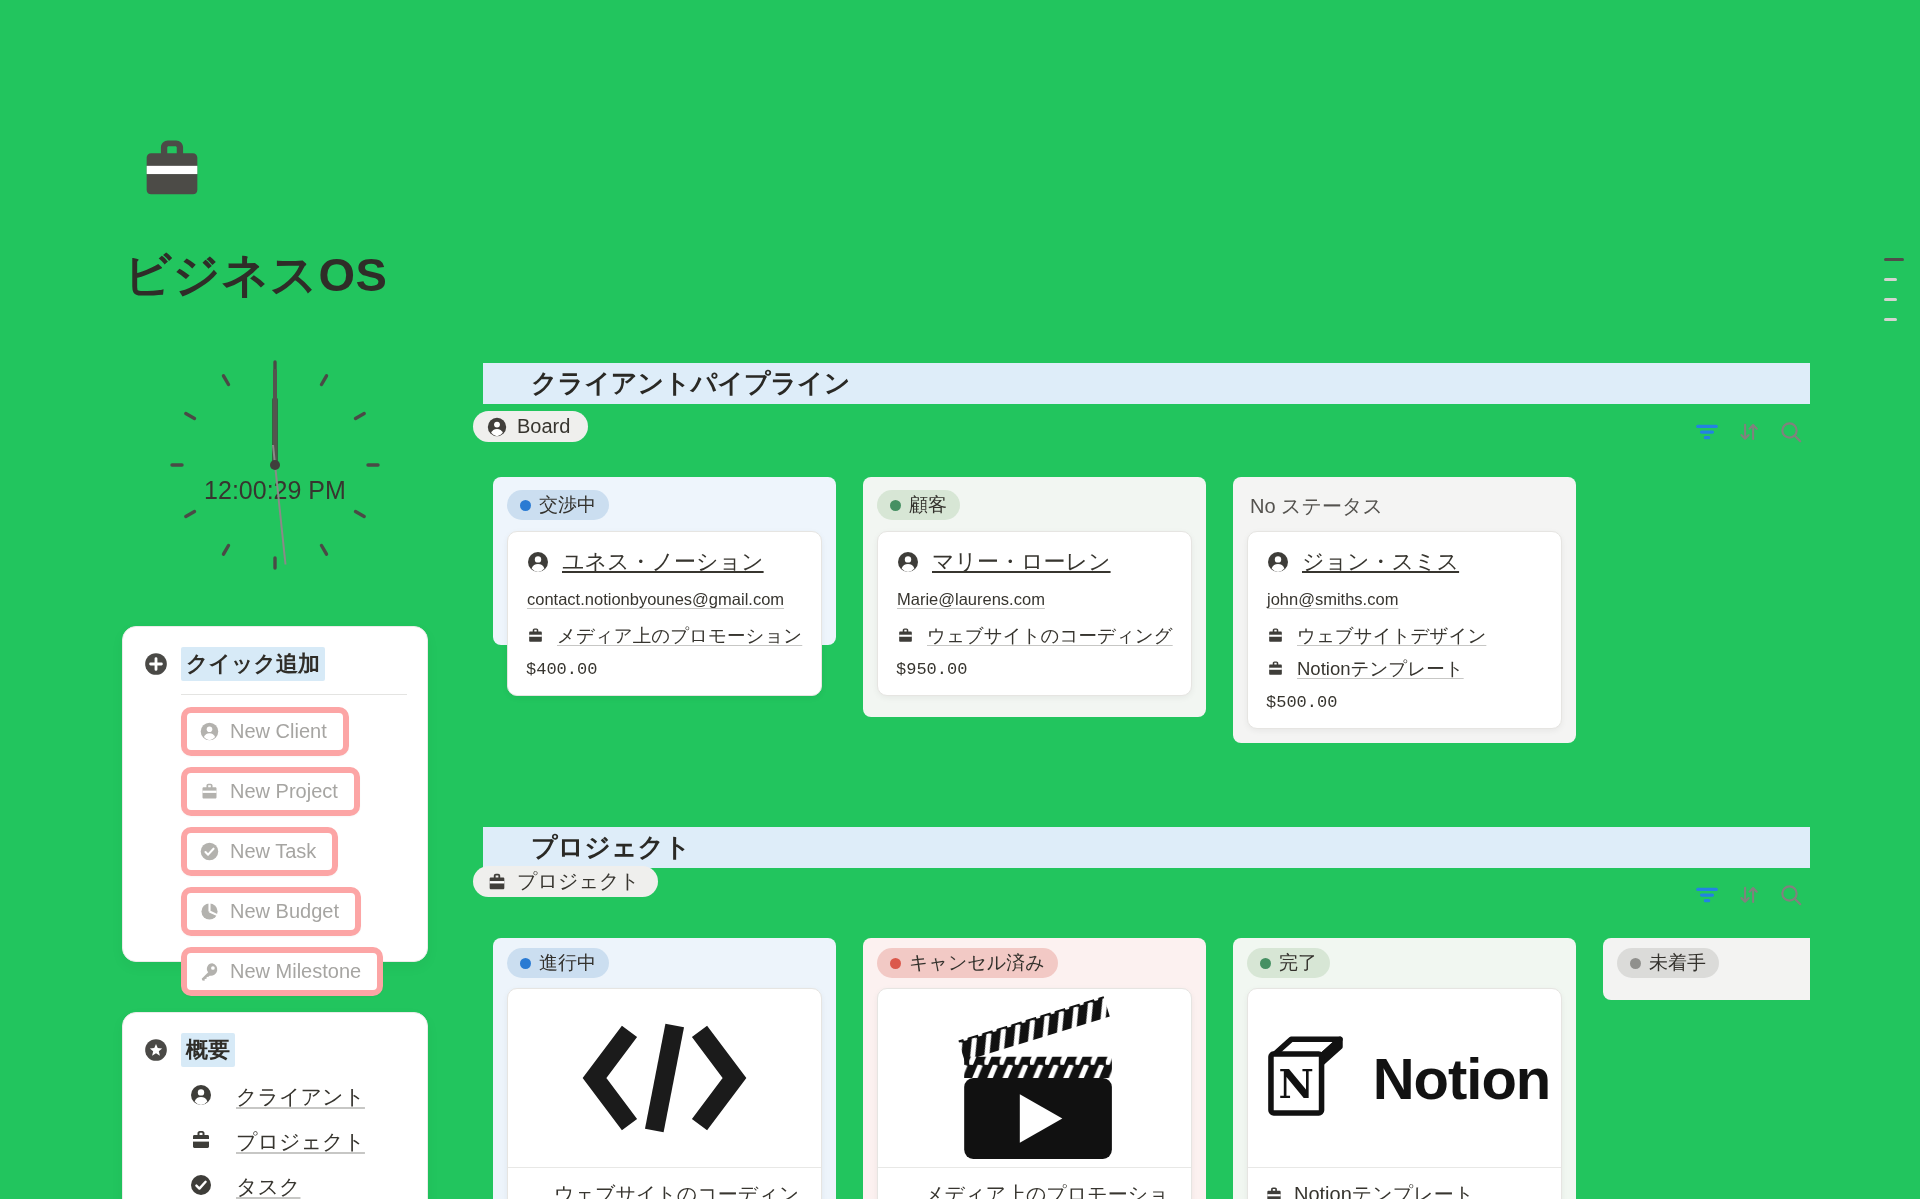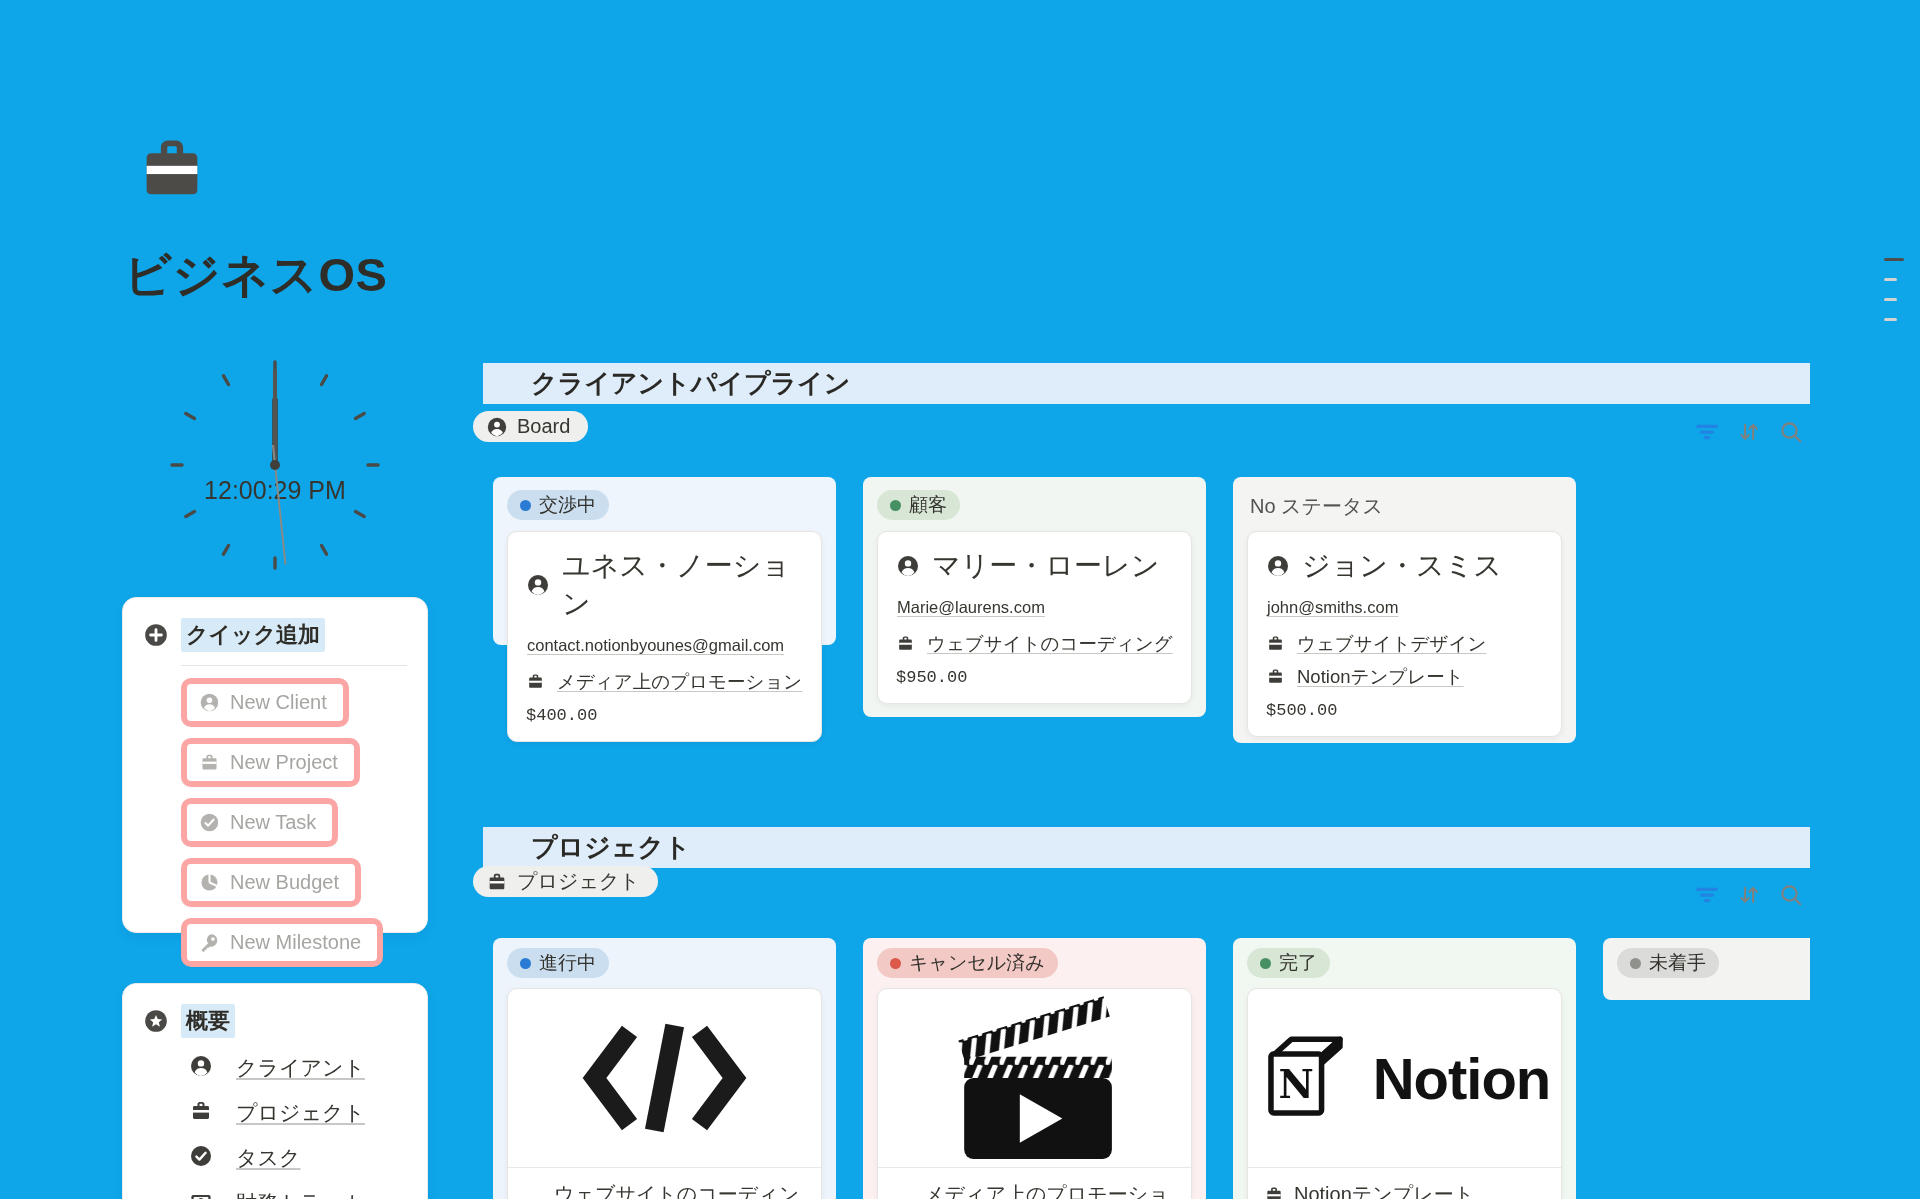--- a/index.html
+++ b/index.html
@@ -1,31 +1,31 @@
 <!DOCTYPE html>
 <html><head>
 <meta charset="utf-8">
 <style>
   html,body{margin:0;padding:0;}
   body{width:1920px;height:1199px;overflow:hidden;background:#fff;
        font-family:"Liberation Sans","DejaVu Sans",sans-serif;color:#37352f;}
-  .canvas{position:absolute;left:0;top:0;width:1920px;height:1199px;overflow:hidden;background:#0ea5e9;}
+  .canvas{position:absolute;left:0;top:0;width:1920px;height:1199px;overflow:hidden;background:#22c55e;}
 
   
   .toc{position:absolute;left:1884px;top:258px;width:24px;}
   .toc .l1{width:20px;height:3px;background:#4f4e4a;margin-bottom:17px;border-radius:2px;}
   .toc .l2{width:13px;height:3px;background:#d4d3d0;margin-bottom:17px;border-radius:2px;}
 
   
   .page-icon{position:absolute;left:134px;top:130px;width:76px;height:78px;color:#4c4b47;}
   .page-title{position:absolute;left:124px;top:244px;font-size:47px;font-weight:800;color:#2f2d28;margin:0;letter-spacing:.5px;}
   .clock{position:absolute;left:165px;top:355px;width:220px;height:220px;}
 
   .card{position:absolute;left:122px;width:306px;background:#fff;border:1px solid #ebebe9;
-        border-radius:14px;box-shadow:0 5px 14px rgba(0,0,0,.045);box-sizing:border-box;padding:20px;}
+        border-radius:14px;box-shadow:0 5px 14px rgba(0,0,0,.045);box-sizing:border-box;padding:20px;margin-top:29px;}
   .quick-add{top:597px;height:336px;}
   .overview{top:983px;height:340px;}
   .card-head{display:flex;align-items:center;gap:12px;}
   .card-head .ic{width:26px;height:26px;color:#4a4946;flex:none;}
   .hl{background:#d7eaf7;padding:2px 5px;border-radius:2px;font-size:22px;font-weight:700;color:#2f2d28;}
   .qa-divider{height:1px;background:#e4e4e2;margin:13px 0 12px 38px;}
   .qa-btn{display:flex;align-items:center;gap:10px;background:#fff;border:6px solid #fca5a5;border-radius:10px;
           box-shadow:0 1px 2px rgba(0,0,0,.03);margin:11px 0 0 38px;padding:7px 16px 7px 12px;
           font-size:20px;color:#a6a5a2;width:max-content;cursor:pointer;font-family:inherit;}
   .qa-btn .ic{width:21px;height:21px;color:#b3b2ae;flex:none;}
@@ -56,21 +56,21 @@
   .dot{width:11px;height:11px;border-radius:50%;flex:none;}
   .pill--blue{background:#cbdeف0;background:#cbdef0;} .pill--blue .dot{background:#2a7bd3;}
   .pill--green{background:#d7e6d5;} .pill--green .dot{background:#469063;}
   .pill--red{background:#f2c9c5;} .pill--red .dot{background:#db584b;}
   .pill--gray{background:#dbdbd9;} .pill--gray .dot{background:#90908d;}
   .col-header-plain{position:absolute;left:17px;top:16px;font-size:20px;color:#54524e;}
   .kcard{position:absolute;left:14px;top:54px;width:315px;background:#fff;border:1px solid #e6e5e2;border-radius:10px;
          box-shadow:0 2px 6px rgba(0,0,0,.055);box-sizing:border-box;padding:15px 18px 16px;cursor:pointer;}
   .krow{display:flex;align-items:center;gap:12px;margin-bottom:13px;}
   .krow .ic{flex:none;color:#3e3d39;}
-  .ktitle{font-size:28px;font-weight:500;color:#37352f;}
+  .ktitle{font-size:22px;font-weight:500;color:#37352f;text-decoration:underline;}
   .ktitle-ic{width:24px;height:24px;}
   .kemail{font-size:16.5px;margin:0 0 14px 1px;color:#37352f;}
   .kproj{font-size:18.5px;color:#37352f;margin-bottom:12px;}
   .kproj-ic{width:19px;height:19px;}
   .kamount{font-size:17px;color:#37352f;margin-top:0;font-family:Liberation Mono, monospace;}
   .icard{position:absolute;left:14px;top:50px;width:315px;background:#fff;border:1px solid #e6e5e2;border-radius:10px;
          box-shadow:0 2px 6px rgba(0,0,0,.055);box-sizing:border-box;cursor:pointer;height:320px;}
   .img-area{height:178px;display:flex;align-items:center;justify-content:center;gap:22px;}
   .ifooter{border-top:1px solid #e8e8e6;padding:13px 16px;display:flex;align-items:center;gap:10px;font-size:20px;color:#37352f;}
   .ifooter .ic{width:20px;height:20px;color:#3e3d39;flex:none;}

